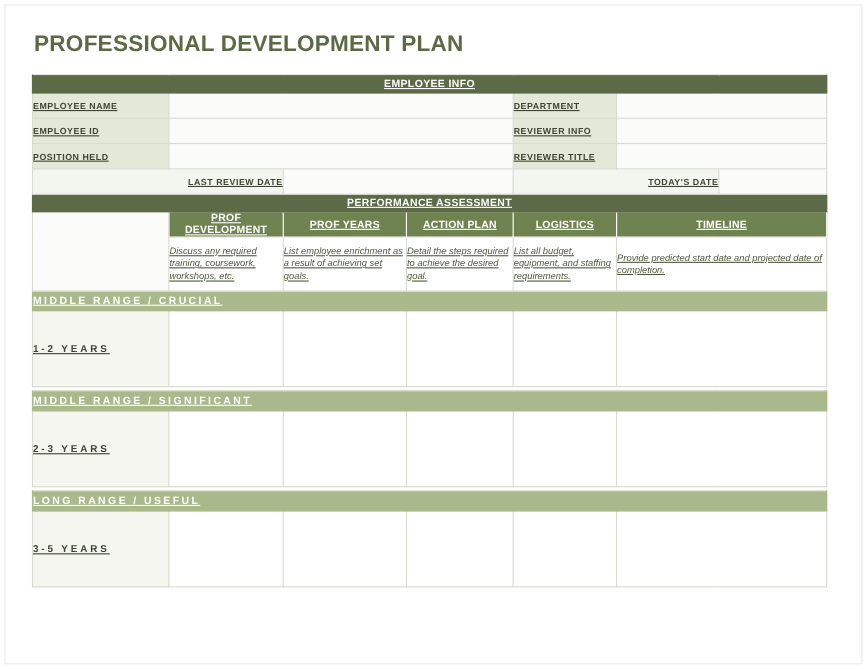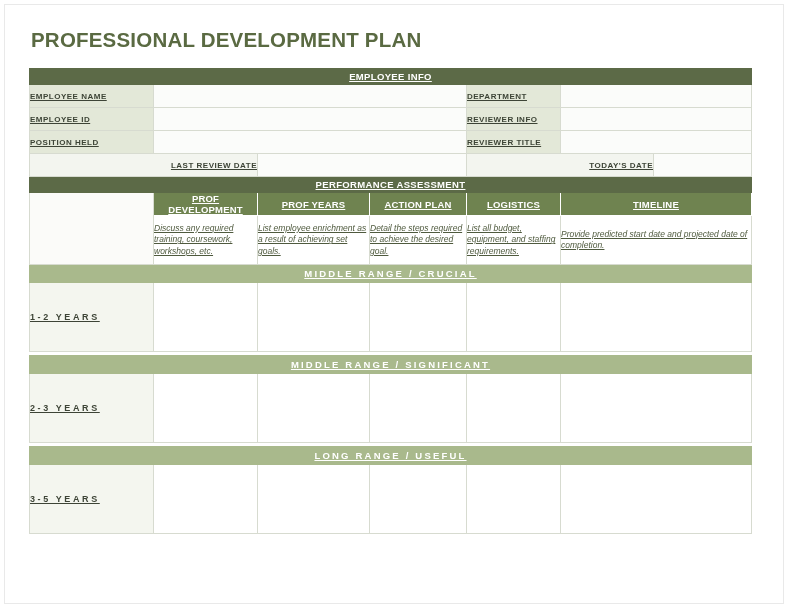--- a/index.html
+++ b/index.html
@@ -79,21 +79,20 @@
     text-align: center;
     height: 17px;
     border-color: #ffffff !important;
   }
   .band-light {
     background: #a9b98c !important;
     color: #ffffff;
     font-size: 9.5px;
     font-weight: bold;
     letter-spacing: 2.2px;
-    text-align: center;
     height: 17px;
     border-color: #a9b98c !important;
   }
 
   
   .lbl {
     background: #e3e8d8 !important;
     color: #3d4436;
     font-size: 8px;
     font-weight: bold;

